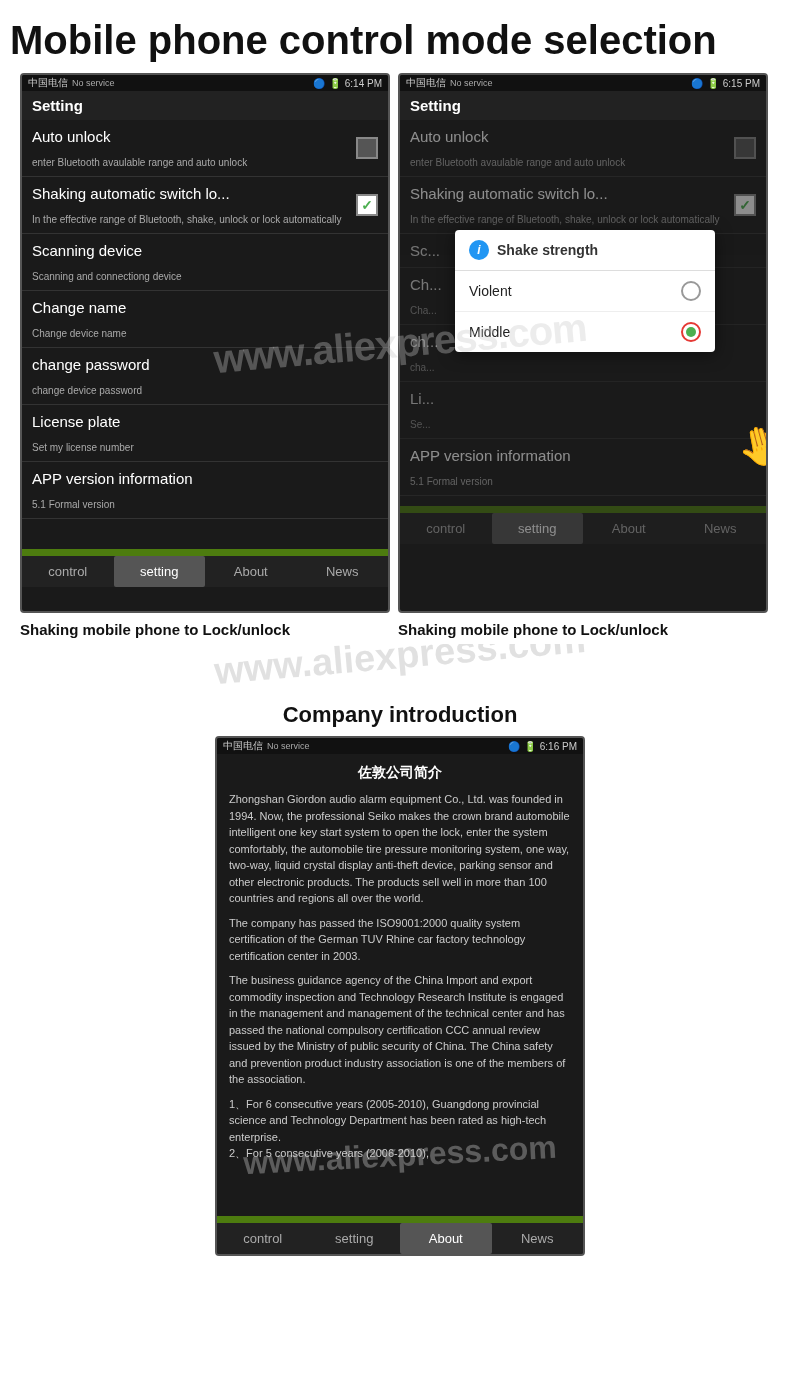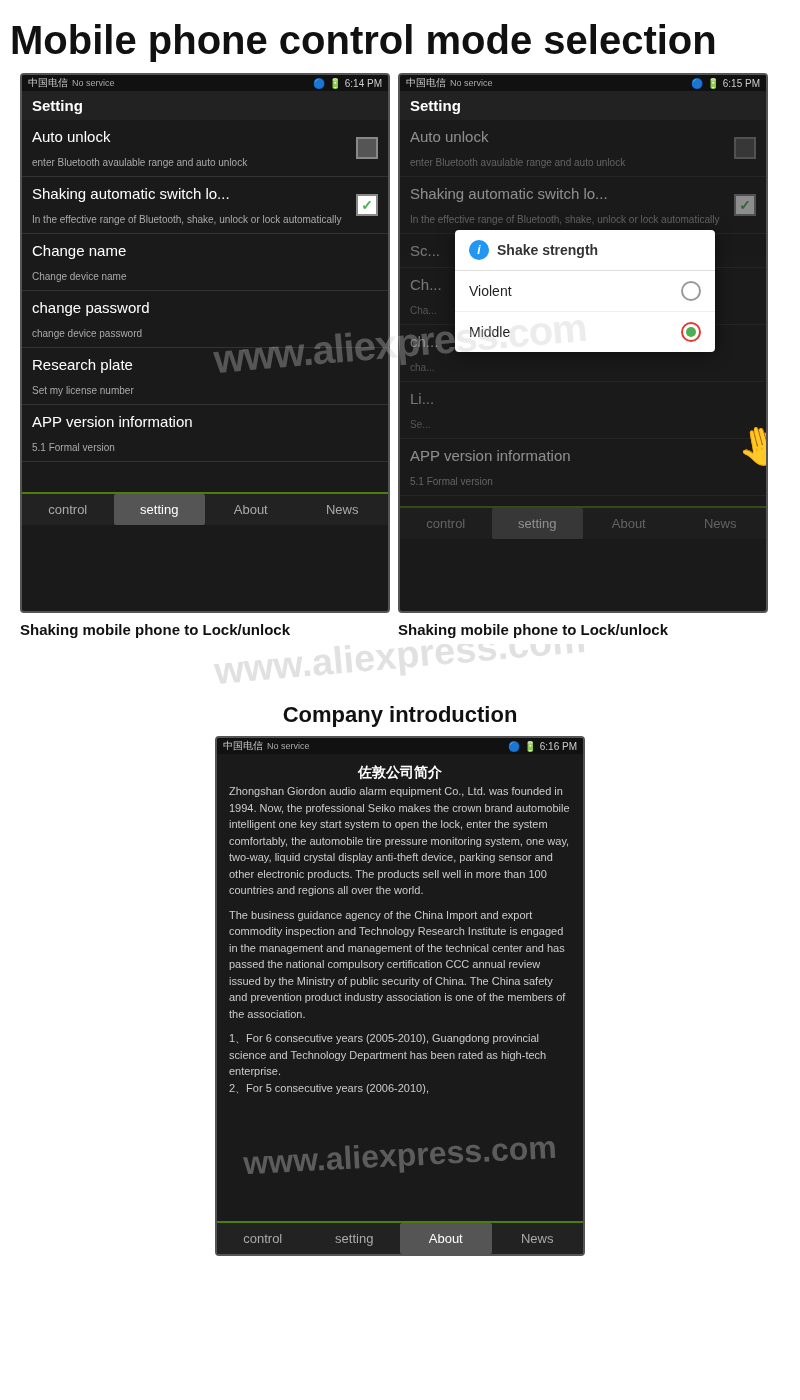--- a/index.html
+++ b/index.html
@@ -100,21 +100,21 @@
       content: '✓';
       color: #4caf50;
       font-size: 14px;
       font-weight: bold;
     }
 
     
     .nav-bar {
       display: flex;
       background: #222;
-      border-top: 2px solid #4d7c0f;
+      border-top: 7px solid #4d7c0f;
     }
     .nav-tab {
       flex: 1;
       text-align: center;
       padding: 8px 0;
       color: #aaa;
       font-size: 13px;
     }
     .nav-tab.active {
       background: #555;
@@ -252,20 +252,21 @@
       padding: 8px 12px;
       color: #ccc;
       font-size: 11px;
       line-height: 1.5;
     }
     .company-content .cn-title {
       text-align: center;
       font-size: 14px;
       font-weight: bold;
       color: #fff;
+      margin-bottom: 8px;
     }
     .company-content p {
       margin-bottom: 8px;
     }
 
     
     .wm-overlay {
       position: absolute;
       bottom: 80px;
       left: 0; right: 0;
@@ -310,38 +311,44 @@
     </div>
 
     <div class="setting-row">
       <div class="row-text">
         <div class="row-title">Shaking automatic switch lo...</div>
         <div class="row-sub">In the effective range of Bluetooth, shake, unlock or lock automatically</div>
       </div>
       <div class="checkbox checked"></div>
     </div>
 
+    <div class="setting-row">
+      <div class="row-text">
+        <div class="row-title">Scanning device</div>
+        <div class="row-sub">Scanning and connectiong device</div>
+      </div>
+    </div>
 
     <div class="setting-row">
       <div class="row-text">
         <div class="row-title">Change name</div>
         <div class="row-sub">Change device name</div>
       </div>
     </div>
 
     <div class="setting-row">
       <div class="row-text">
         <div class="row-title">change password</div>
         <div class="row-sub">change device password</div>
       </div>
     </div>
 
     <div class="setting-row">
       <div class="row-text">
-        <div class="row-title">Research plate</div>
+        <div class="row-title">License plate</div>
         <div class="row-sub">Set my license number</div>
       </div>
     </div>
 
     <div class="setting-row">
       <div class="row-text">
         <div class="row-title">APP version information</div>
         <div class="row-sub">5.1 Formal version</div>
       </div>
     </div>
@@ -474,20 +481,21 @@
       <span style="display:flex;gap:3px;align-items:center;">
         <span>🔵</span>
         <span>🔋</span>
         <span>6:16 PM</span>
       </span>
     </div>
 
     <div class="company-content">
       <div class="cn-title">佐敦公司简介</div>
       <p>Zhongshan Giordon audio alarm equipment Co., Ltd. was founded in 1994. Now, the professional Seiko makes the crown brand automobile intelligent one key start system to open the lock, enter the system comfortably, the automobile tire pressure monitoring system, one way, two-way, liquid crystal display anti-theft device, parking sensor and other electronic products. The products sell well in more than 100 countries and regions all over the world.</p>
+      <p>The company has passed the ISO9001:2000 quality system certification of the German TUV Rhine car factory technology certification center in 2003.</p>
       <p>The business guidance agency of the China Import and export commodity inspection and Technology Research Institute is engaged in the management and management of the technical center and has passed the national compulsory certification CCC annual review issued by the Ministry of public security of China. The China safety and prevention product industry association is one of the members of the association.</p>
       <p>1、For 6 consecutive years (2005-2010), Guangdong provincial science and Technology Department has been rated as high-tech enterprise.<br>2、For 5 consecutive years (2006-2010),</p>
     </div>
 
     <div class="wm-overlay">www.aliexpress.com</div>
 
     <div class="nav-bar" style="position:absolute;bottom:0;left:0;right:0;">
       <div class="nav-tab">control</div>
       <div class="nav-tab">setting</div>
       <div class="nav-tab active">About</div>

